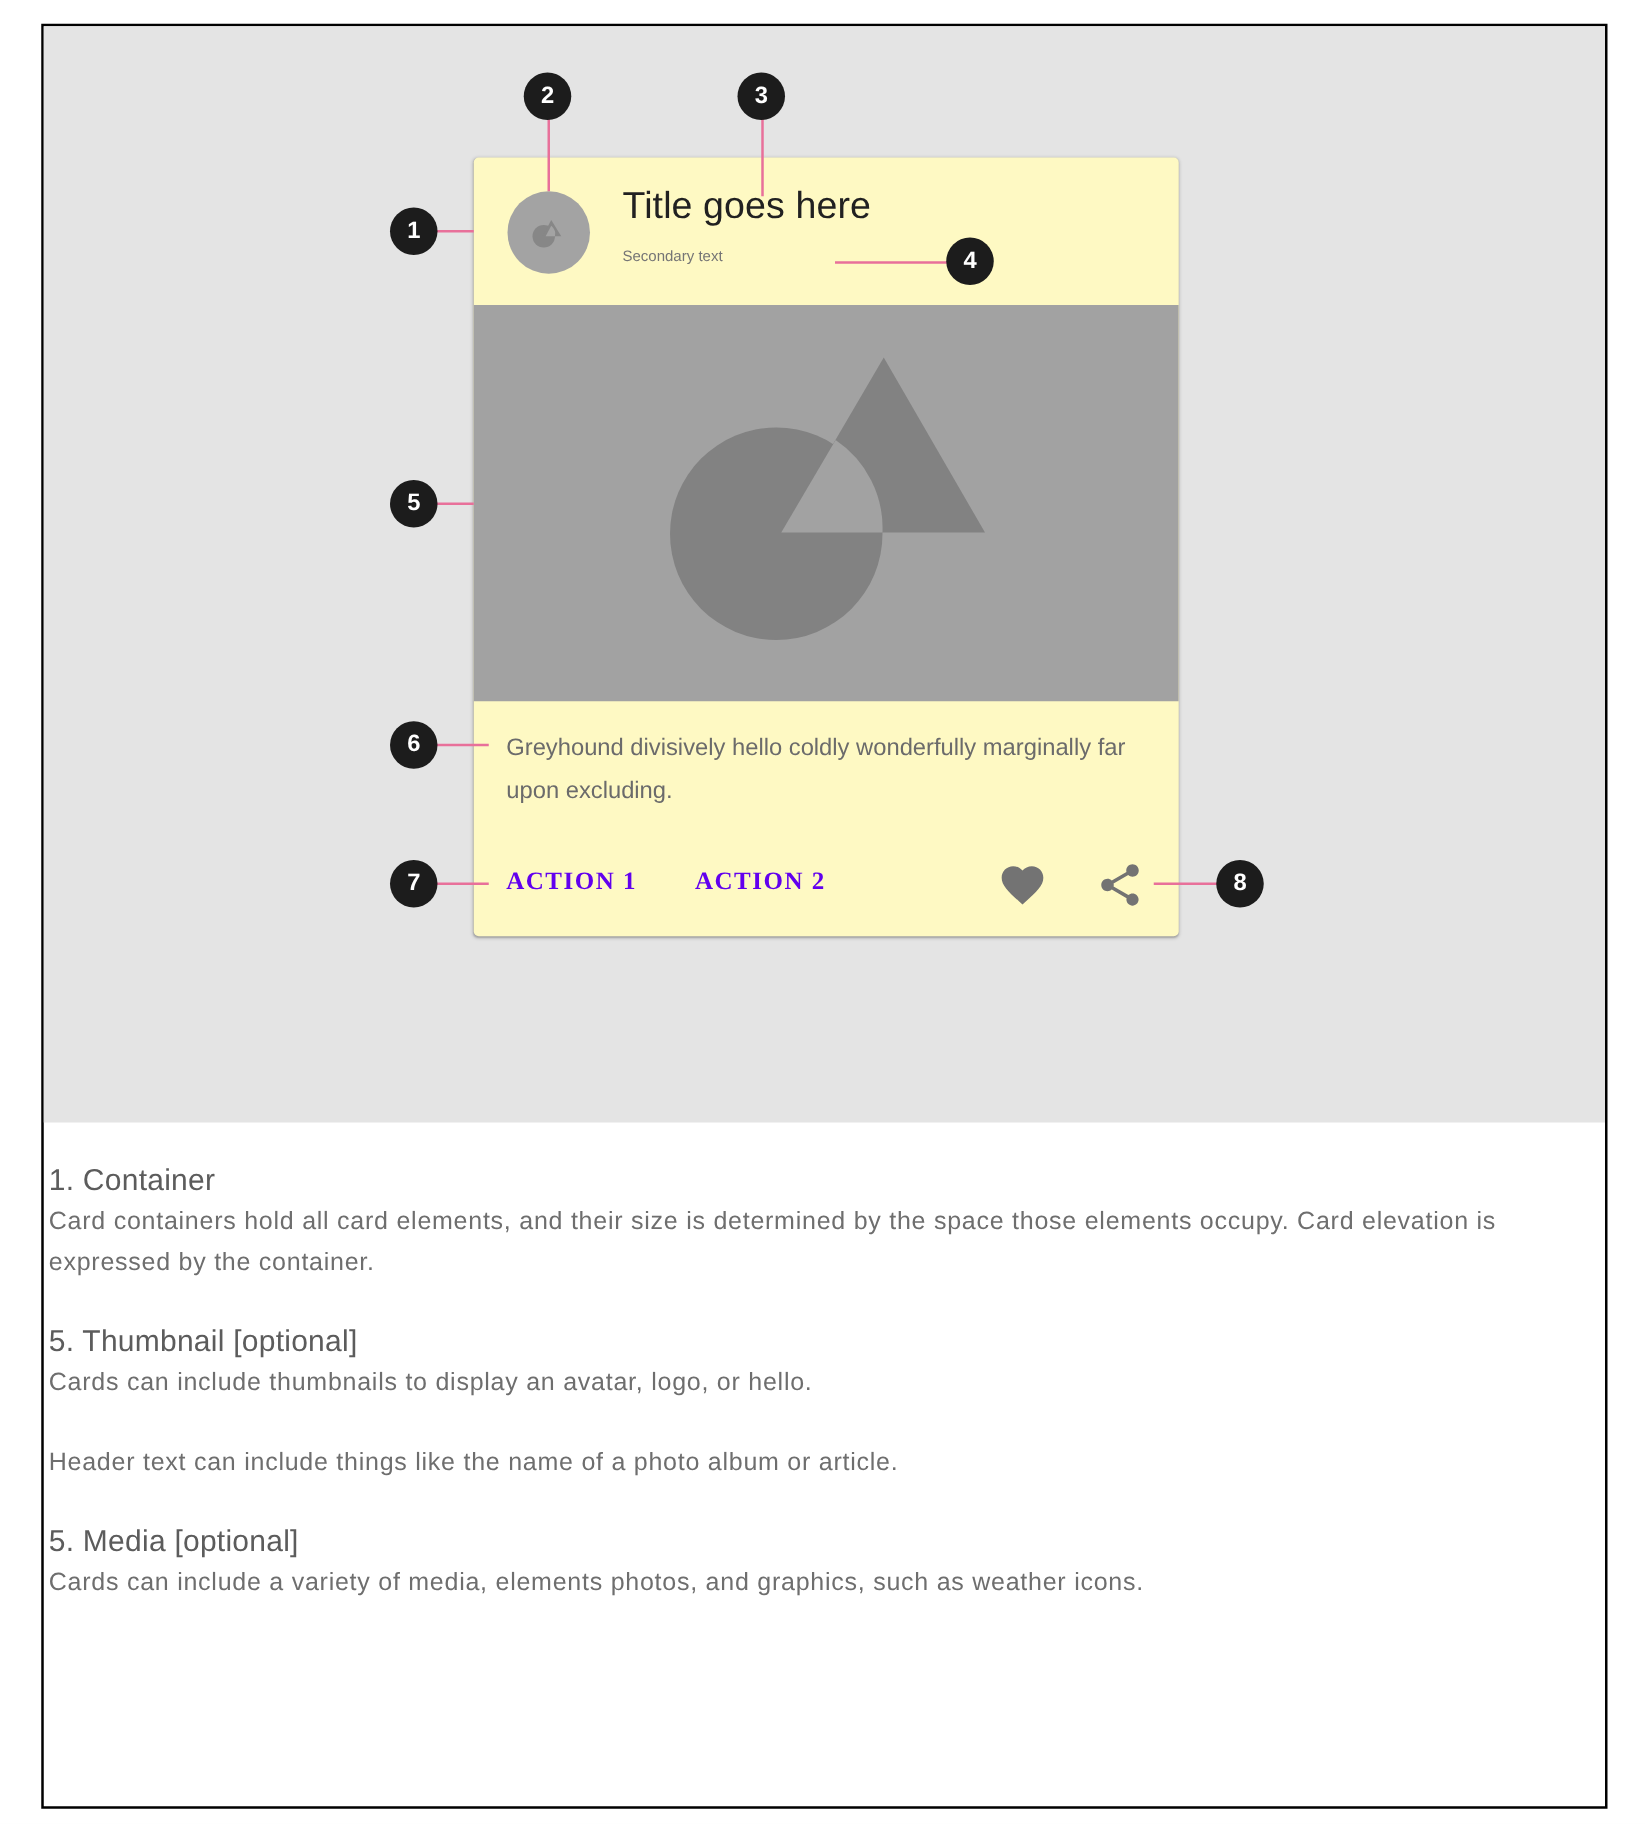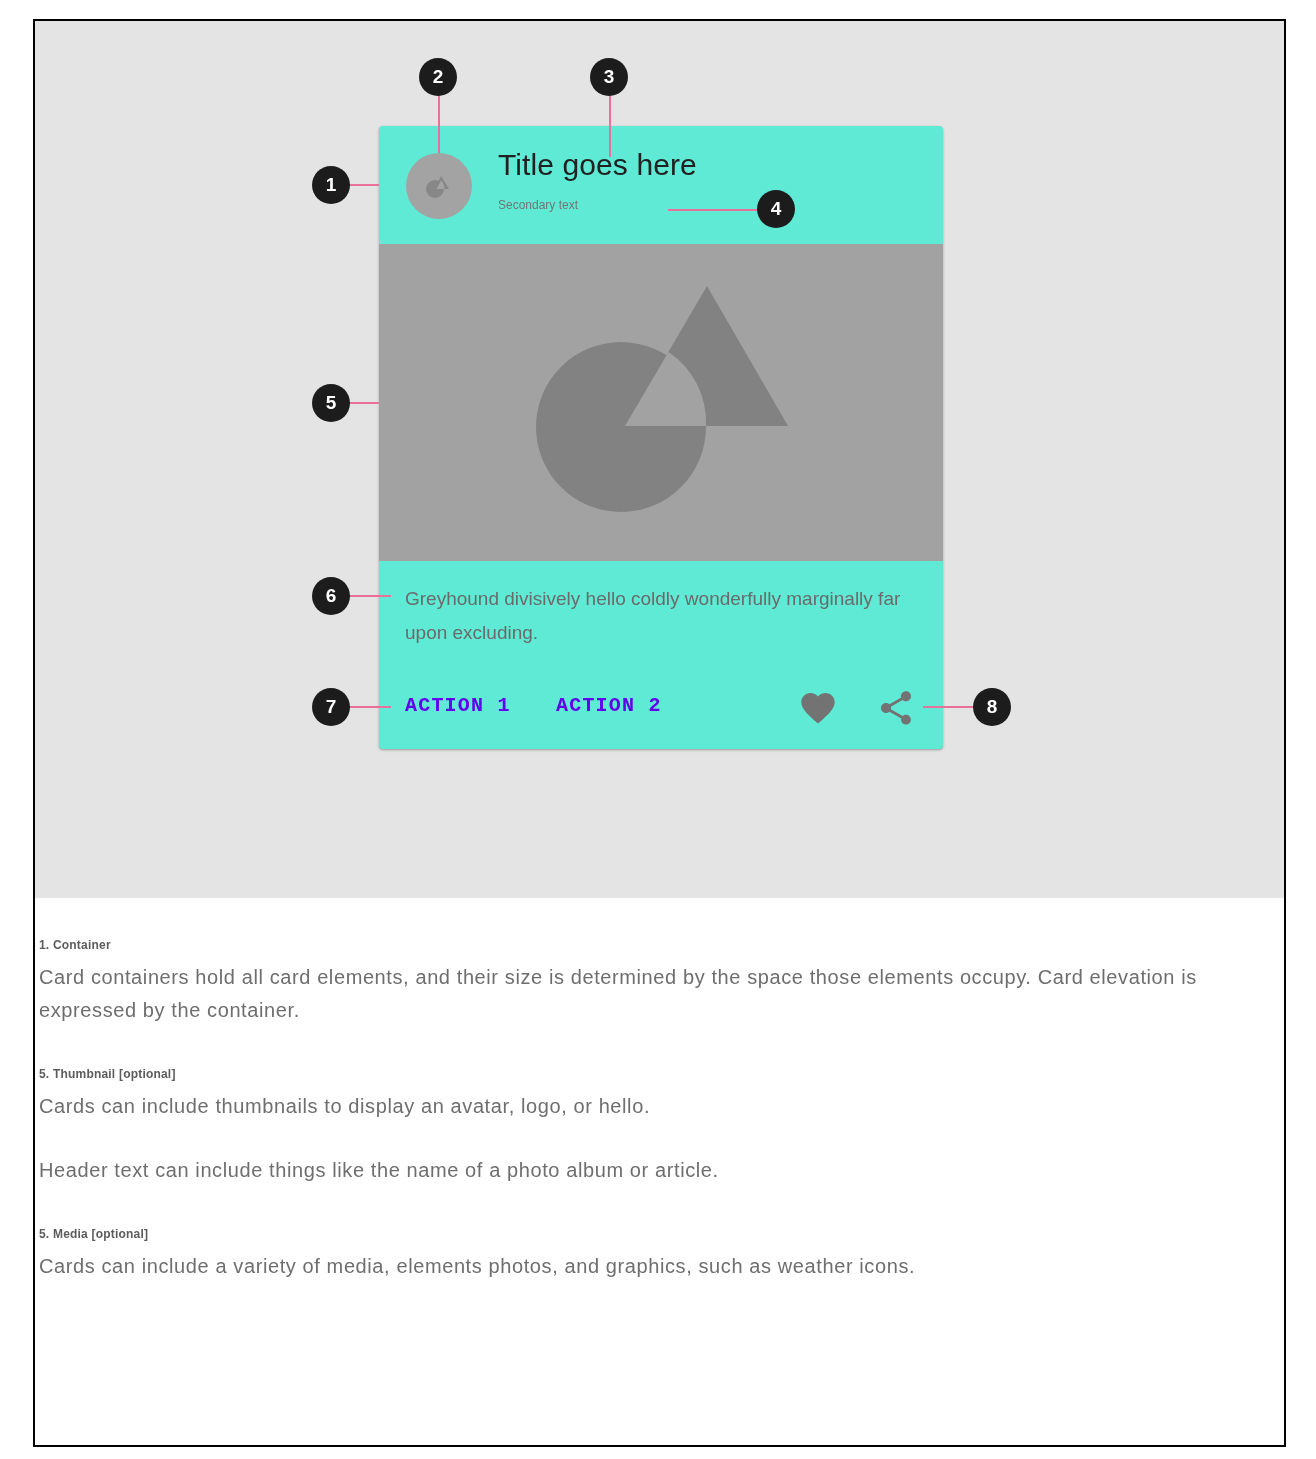--- a/index.html
+++ b/index.html
@@ -11,21 +11,21 @@
     border: 2px solid #000000; background: #ffffff;
   }
   .stage {
     position: absolute; left: 0; top: 0; width: 1249px; height: 877px;
     background: #e4e4e4;
   }
 
   
   .card {
     position: absolute; left: 344px; top: 105px; width: 564px; height: 623px;
-    background: #5eead4; border-radius: 4px;
+    background: #fef9c3; border-radius: 4px;
     box-shadow: 0 1px 3px rgba(0,0,0,0.25), 0 1px 1px rgba(0,0,0,0.1);
     overflow: hidden;
   }
   .card-header { position: absolute; left: 0; top: 0; width: 564px; height: 118px; }
   .avatar {
     position: absolute; left: 27px; top: 27px; width: 66px; height: 66px;
     border-radius: 50%; background: #a3a3a3;
   }
   .avatar svg { position: absolute; left: 0; top: 0; }
   .card-title {
@@ -43,40 +43,40 @@
   }
   .media svg { position: absolute; left: 0; top: 0; }
   .supporting {
     position: absolute; left: 26px; top: 456px; width: 500px;
     font-size: 19px; line-height: 34px; color: #6b6b6b;
   }
   .actions { position: absolute; left: 0; top: 560px; width: 564px; height: 52px; }
   .action-btn {
     position: absolute; top: 8px; font-size: 20px; font-weight: 700;
     color: #6200ee; letter-spacing: 1.2px; background: none; border: none;
-    font-family: Liberation Mono, monospace; cursor: pointer;
+    font-family: Liberation Serif, serif; cursor: pointer;
   }
   .icon-btn { position: absolute; top: 2px; width: 40px; height: 40px; cursor: pointer; }
 
   
   .marker {
     position: absolute; width: 38px; height: 38px; border-radius: 50%;
     background: #1c1c1c; color: #ffffff; font-weight: 700; font-size: 19px;
     display: flex; align-items: center; justify-content: center;
     font-family: "Liberation Sans", "DejaVu Sans", sans-serif;
   }
   .leader { position: absolute; background: #e8709a; }
   .leader.h { height: 2px; }
   .leader.v { width: 2px; }
 
   
   .desc { position: absolute; left: 4px; top: 908px; width: 1230px; }
   .desc-item { margin-bottom: 31px; }
   .desc-title {
-    font-size: 12px; font-weight: 700; color: #5c5c5c; line-height: 32px;
+    font-size: 24px; font-weight: 400; color: #5c5c5c; line-height: 32px;
     letter-spacing: 0.2px;
   }
   .desc-body {
     font-size: 20px; color: #6e6e6e; line-height: 33px; letter-spacing: 0.6px;
   }
 </style>
 </head>
 <body>
 
 <div class="frame">

